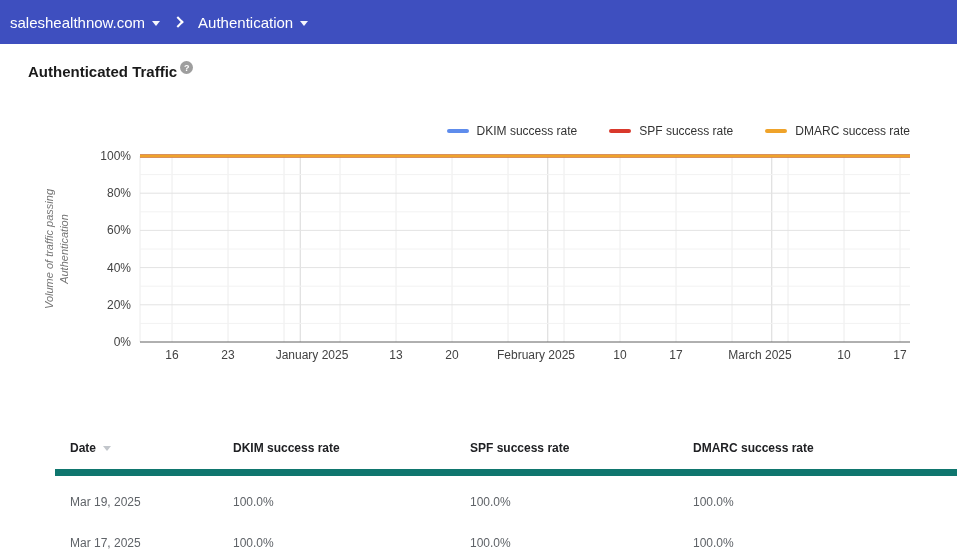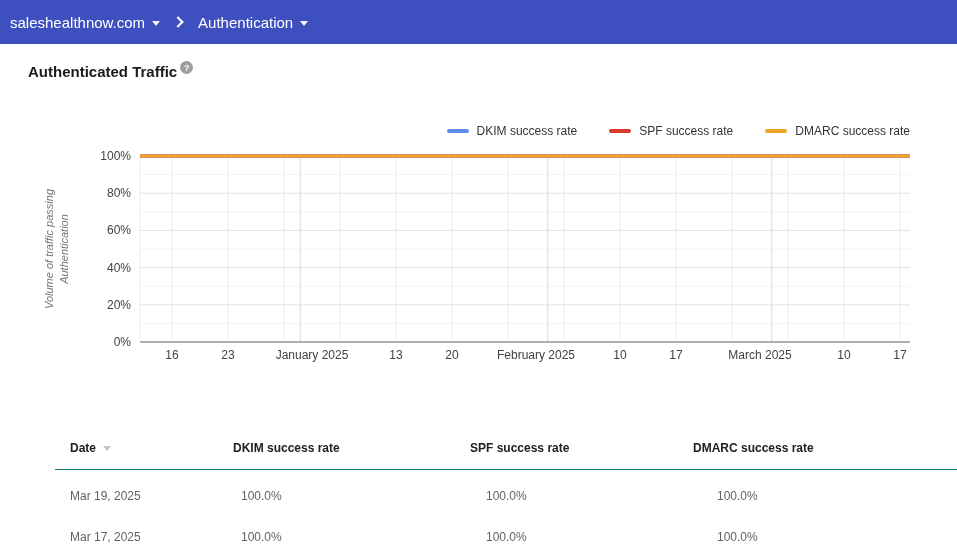--- a/index.html
+++ b/index.html
@@ -66,35 +66,35 @@
     transform:translate(-50%,-50%) rotate(-90deg);
     font-size:11px; font-style:italic; color:#757575;
     text-align:center; line-height:15px; white-space:nowrap;
   }
 
   
   .data-table { position:absolute; left:55px; top:433px; right:0; }
   .thead {
     display:grid; grid-template-columns:163px 237px 223px 1fr;
     padding-bottom:14px; padding-top:8px;
-    border-bottom:1px solid #0f766e;
+    border-bottom:7px solid #0f766e;
   }
   .th {
     padding-left:15px; font-size:12px; font-weight:bold; color:#202124;
     display:flex; align-items:center; cursor:pointer;
   }
   .sort-arrow {
     width:0; height:0; margin-left:7px;
     border-left:4px solid transparent;
     border-right:4px solid transparent;
     border-top:5px solid #c2c6cb;
   }
   .trow {
     display:grid; grid-template-columns:163px 237px 223px 1fr;
-    height:41px; align-items:center;gap:8px;
+    height:41px; align-items:center;
   }
   .trow:first-child { margin-top:5px; }
   .tcell { padding-left:15px; font-size:12px; color:#5f6368; }
 </style>
 </head>
 <body>
 
 <div class="topbar">
   <div class="nav-group">
     <span>saleshealthnow.com</span>

